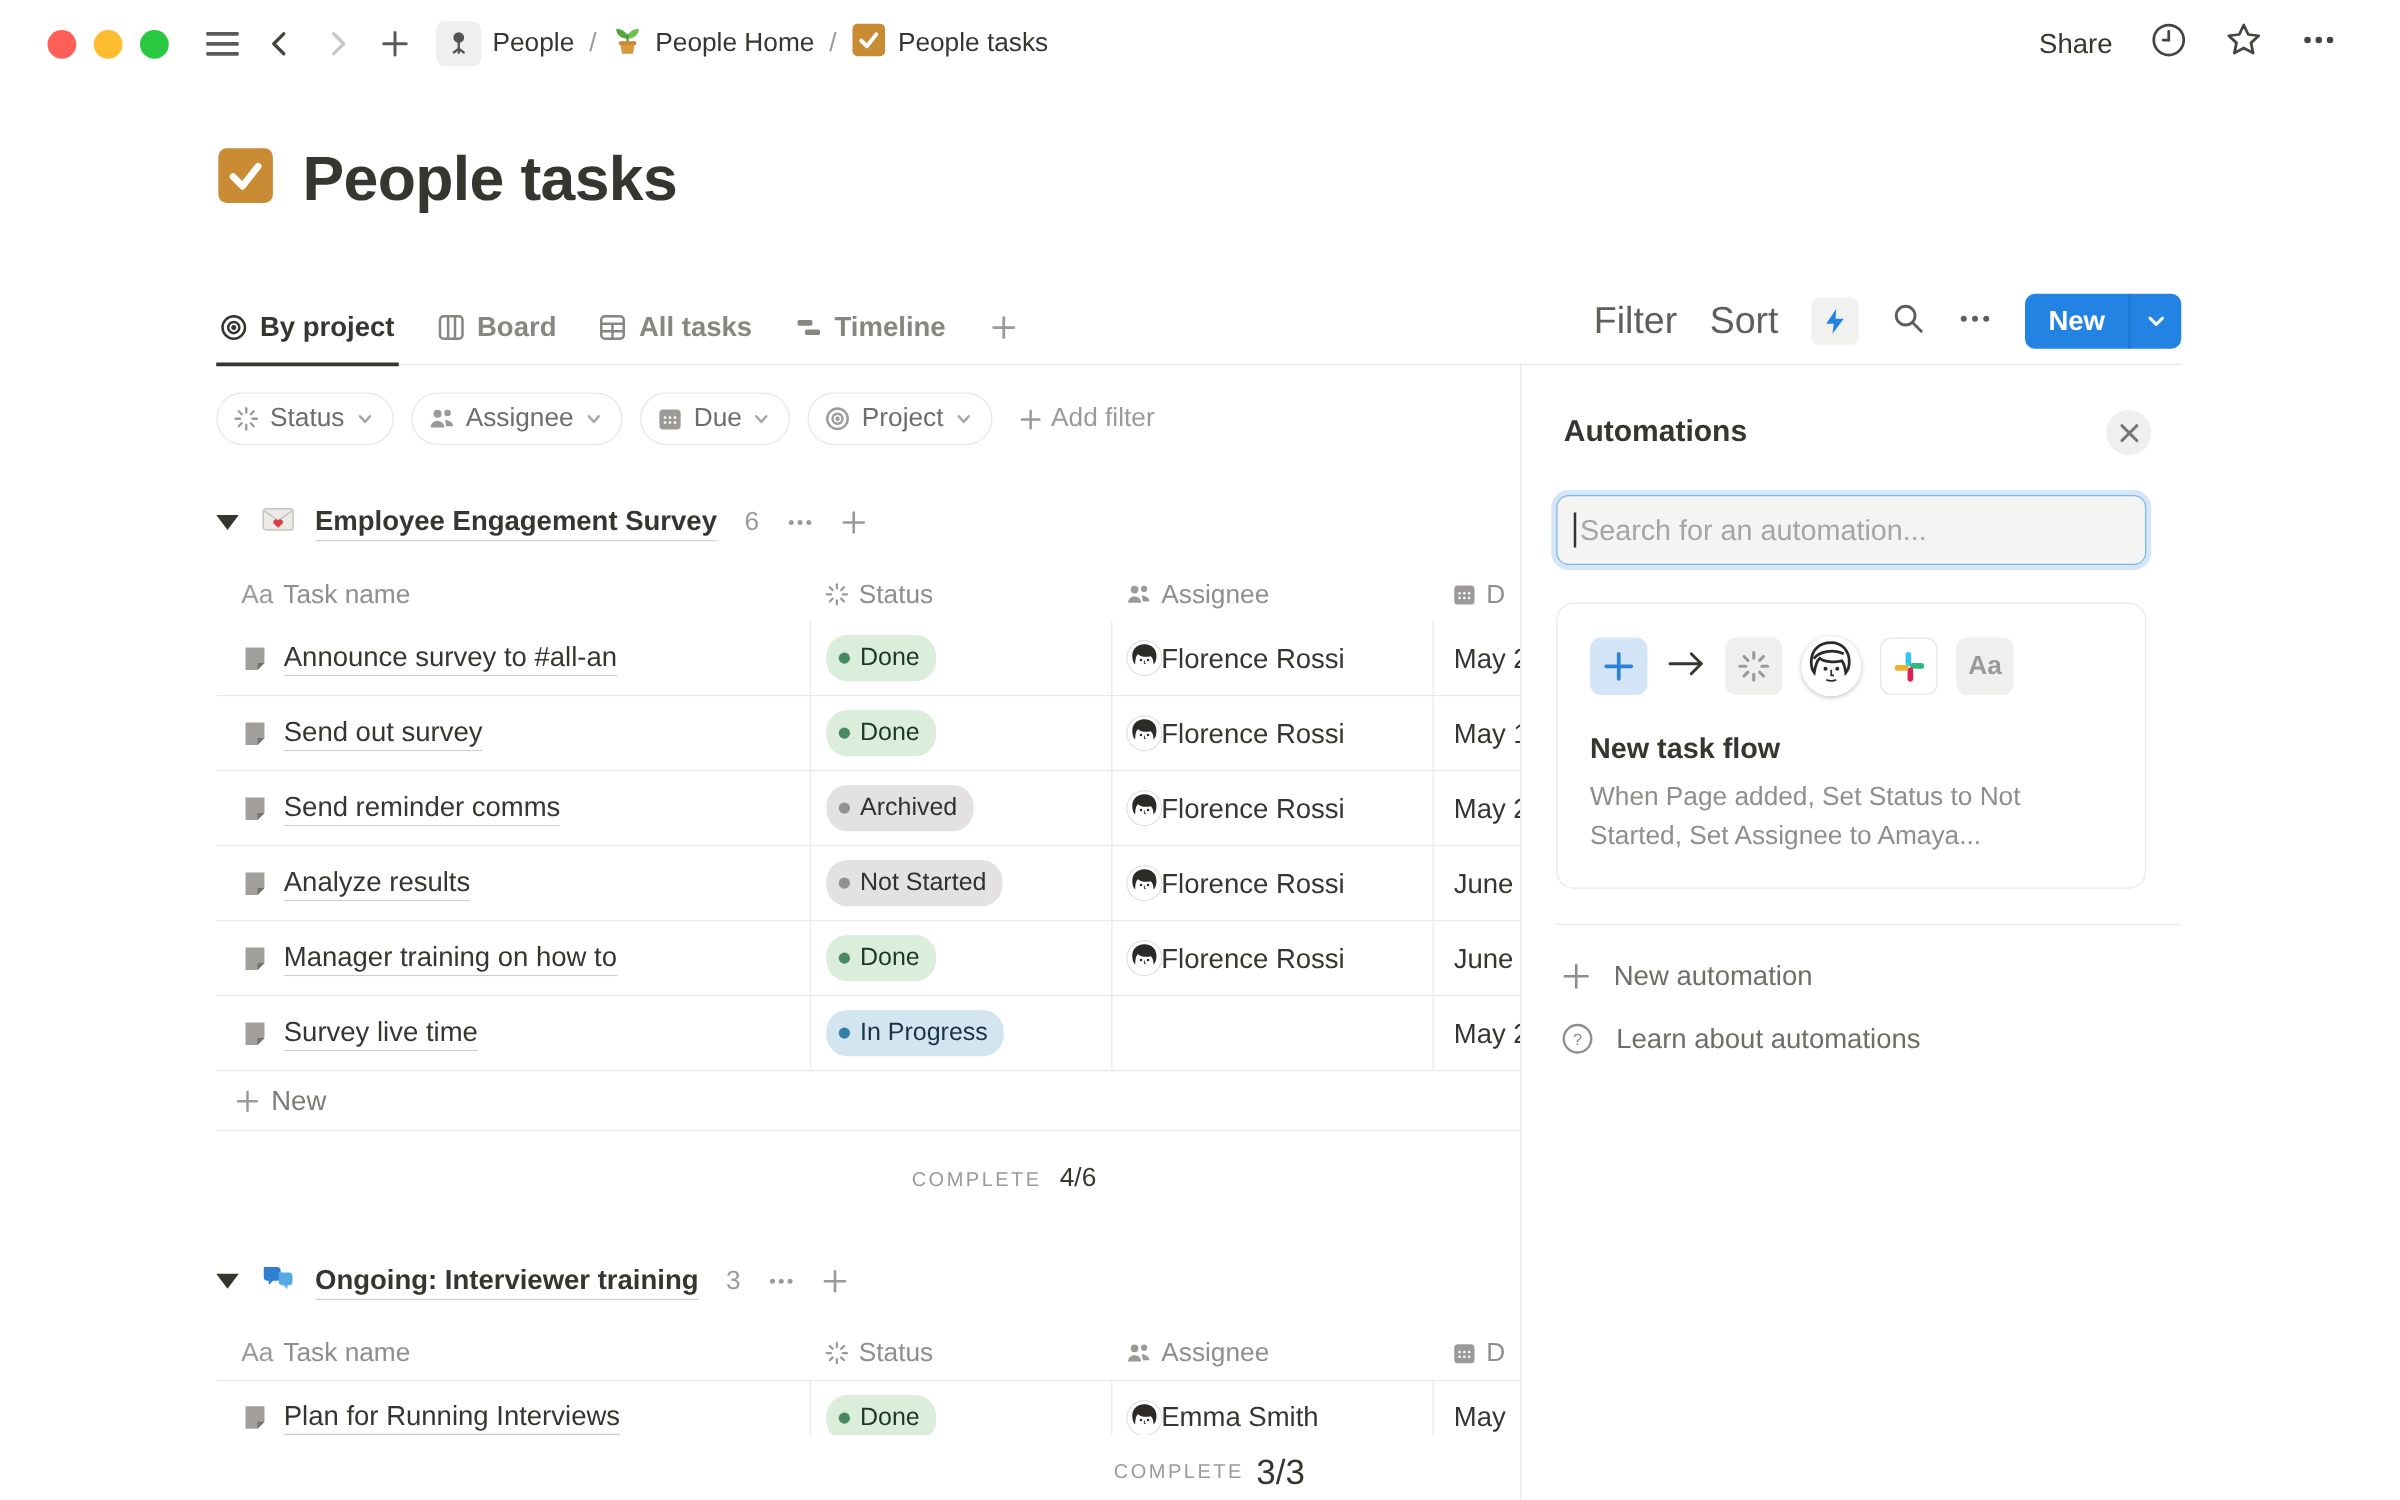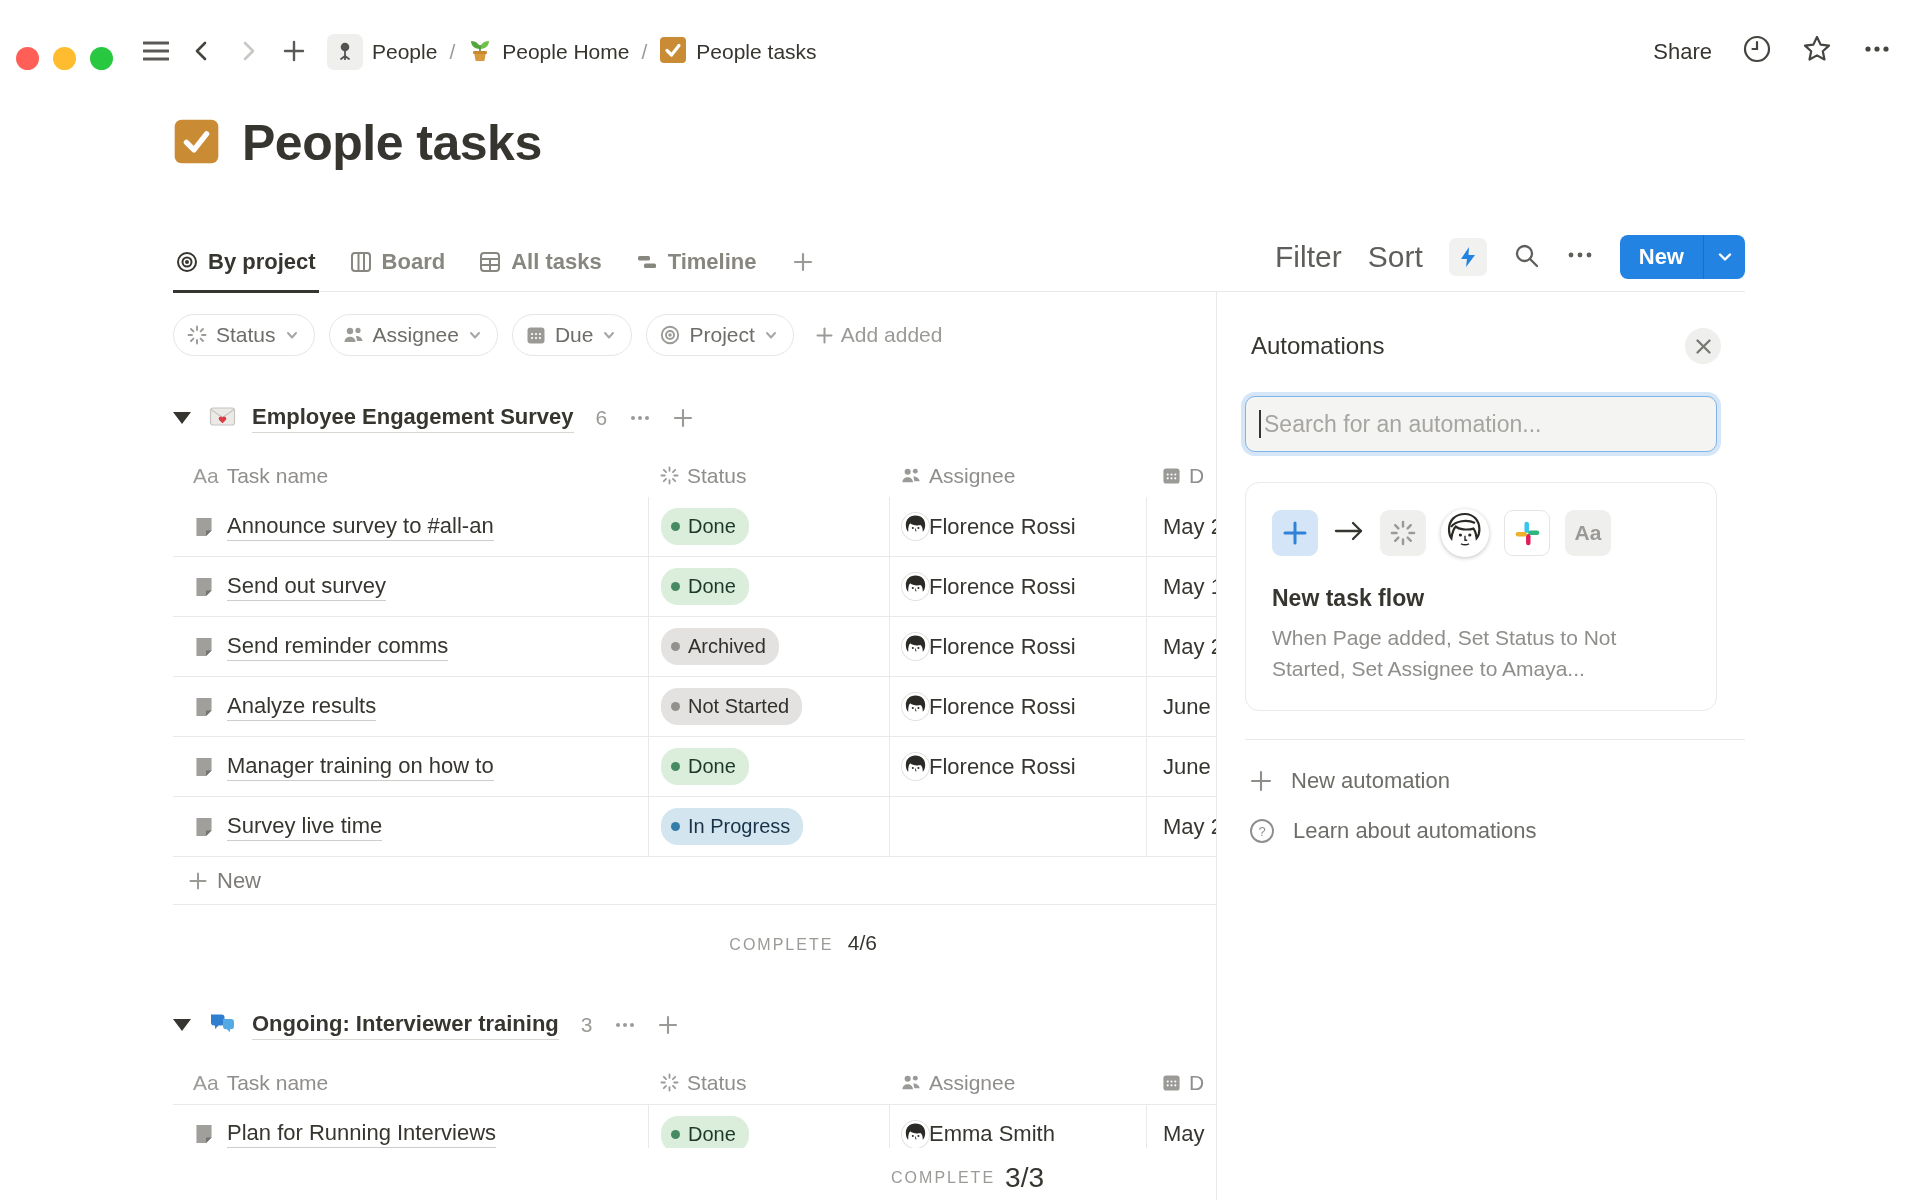--- a/index.html
+++ b/index.html
@@ -1,20 +1,20 @@
 <!DOCTYPE html>
 <html><head>
 <meta charset="utf-8">
 <style>
   *{margin:0;padding:0;box-sizing:border-box}
   html,body{width:1920px;height:1200px;overflow:hidden;background:#fff;
     font-family:"Liberation Sans",sans-serif;color:#37352f;}
 
   
-  .topbar{height:70px;display:flex;align-items:flex-end;padding:0 16px;gap:8px}
+  .topbar{height:70px;display:flex;align-items:center;padding:0 38px;gap:8px}
   .traffic{display:flex;gap:14px;margin-right:16px}
   .light{width:23px;height:23px;border-radius:50%}
   .light.red{background:#ff5f57}.light.yellow{background:#febc2e}.light.green{background:#28c840}
   .tb-icon{display:inline-flex;align-items:center;justify-content:center;width:38px;height:38px;border-radius:6px}
   .crumbs{display:flex;align-items:center;gap:10px;font-size:21px;margin-left:6px}
   .crumb{display:flex;align-items:center;gap:9px;color:#37352f}
   .crumb-sep{color:#9b9a97;margin:0 2px}
   .ws-tile{width:36px;height:36px;border-radius:7px;background:#efefee;display:flex;align-items:center;justify-content:center}
   .spacer{flex:1}
   .tb-right{display:flex;align-items:center;gap:30px;font-size:22px;color:#37352f;margin-right:12px}
@@ -79,21 +79,21 @@
   .complete .lab{font-size:16px;letter-spacing:2px;color:#9b9a97}
   .complete .val{font-size:21px;color:#37352f;margin-left:10px}
   .clip{height:44px;overflow:hidden}
   .bottom-overlay{position:absolute;left:0;bottom:0;width:1043px;height:44px;background:#fff;
     display:flex;align-items:center;justify-content:flex-end;padding-right:172px}
   .bottom-overlay .lab{font-size:16px;letter-spacing:2px;color:#9b9a97}
   .bottom-overlay .val{font-size:28px;color:#37352f;margin-left:10px}
 
   
   .panel-head{display:flex;align-items:center;justify-content:space-between;padding:0 24px 0 34px}
-  .panel-title{font-size:24px;font-weight:400}
+  .panel-title{font-size:24px;font-weight:700}
   .close-btn{width:36px;height:36px;border-radius:50%;background:#efefee;display:flex;align-items:center;justify-content:center}
   .searchbox{margin:32px 28px 0;height:56px;border:1.5px solid #7fb4e8;border-radius:10px;background:#f4f4f2;
     box-shadow:0 0 0 4px #d5e6f8;display:flex;align-items:center;padding-left:13px;overflow:hidden}
   .caret{width:2px;height:28px;background:#37352f;margin-right:3px}
   .ph{font-size:23px;color:#a6a5a2;white-space:nowrap}
   .auto-card{margin:30px 28px 0;border:1px solid #e9e9e7;border-radius:14px;padding:26px 26px 26px}
   .icons-row{display:flex;align-items:center;gap:15px}
   .tile{width:46px;height:46px;border-radius:9px;display:flex;align-items:center;justify-content:center;flex:none}
   .tile.blue{background:#d3e5f6}.tile.gray{background:#efefee}
   .tile.white{background:#fff;border:1px solid #e6e5e2}
@@ -345,21 +345,21 @@
             <span>Project</span>
             <svg width="14" height="14" viewBox="0 0 14 14" fill="none" stroke="#a7a6a3" stroke-width="2" stroke-linecap="round" stroke-linejoin="round">
                 <polyline points="3,5 7,9.5 11,5"></polyline>
               </svg>
           </span>
           <span class="addfilter">
             <svg width="17" height="17" viewBox="0 0 17 17" stroke="#9b9a97" stroke-width="2" stroke-linecap="round">
                 <line x1="8.5" y1="1.5" x2="8.5" y2="15.5"></line>
                 <line x1="1.5" y1="8.5" x2="15.5" y2="8.5"></line>
               </svg>
-            <span>Add added</span>
+            <span>Add filter</span>
           </span>
         </div>
 
         <div class="group-head">
           <span class="tri"></span>
           <span>
             <svg width="27" height="27" viewBox="0 0 27 27">
                 <rect x="1.5" y="5" width="24" height="17" rx="2.5" fill="#eceae7" stroke="#c6c4c0" stroke-width="1.2"></rect>
                 <path d="M2 6.5l11.5 8L25 6.5" fill="none" stroke="#c6c4c0" stroke-width="1.2"></path>
                 <path d="M13.5 20.2l-3.4-3.3a2.1 2.1 0 1 1 3.4-2.5 2.1 2.1 0 1 1 3.4 2.5z" fill="#dc3d42"></path>

